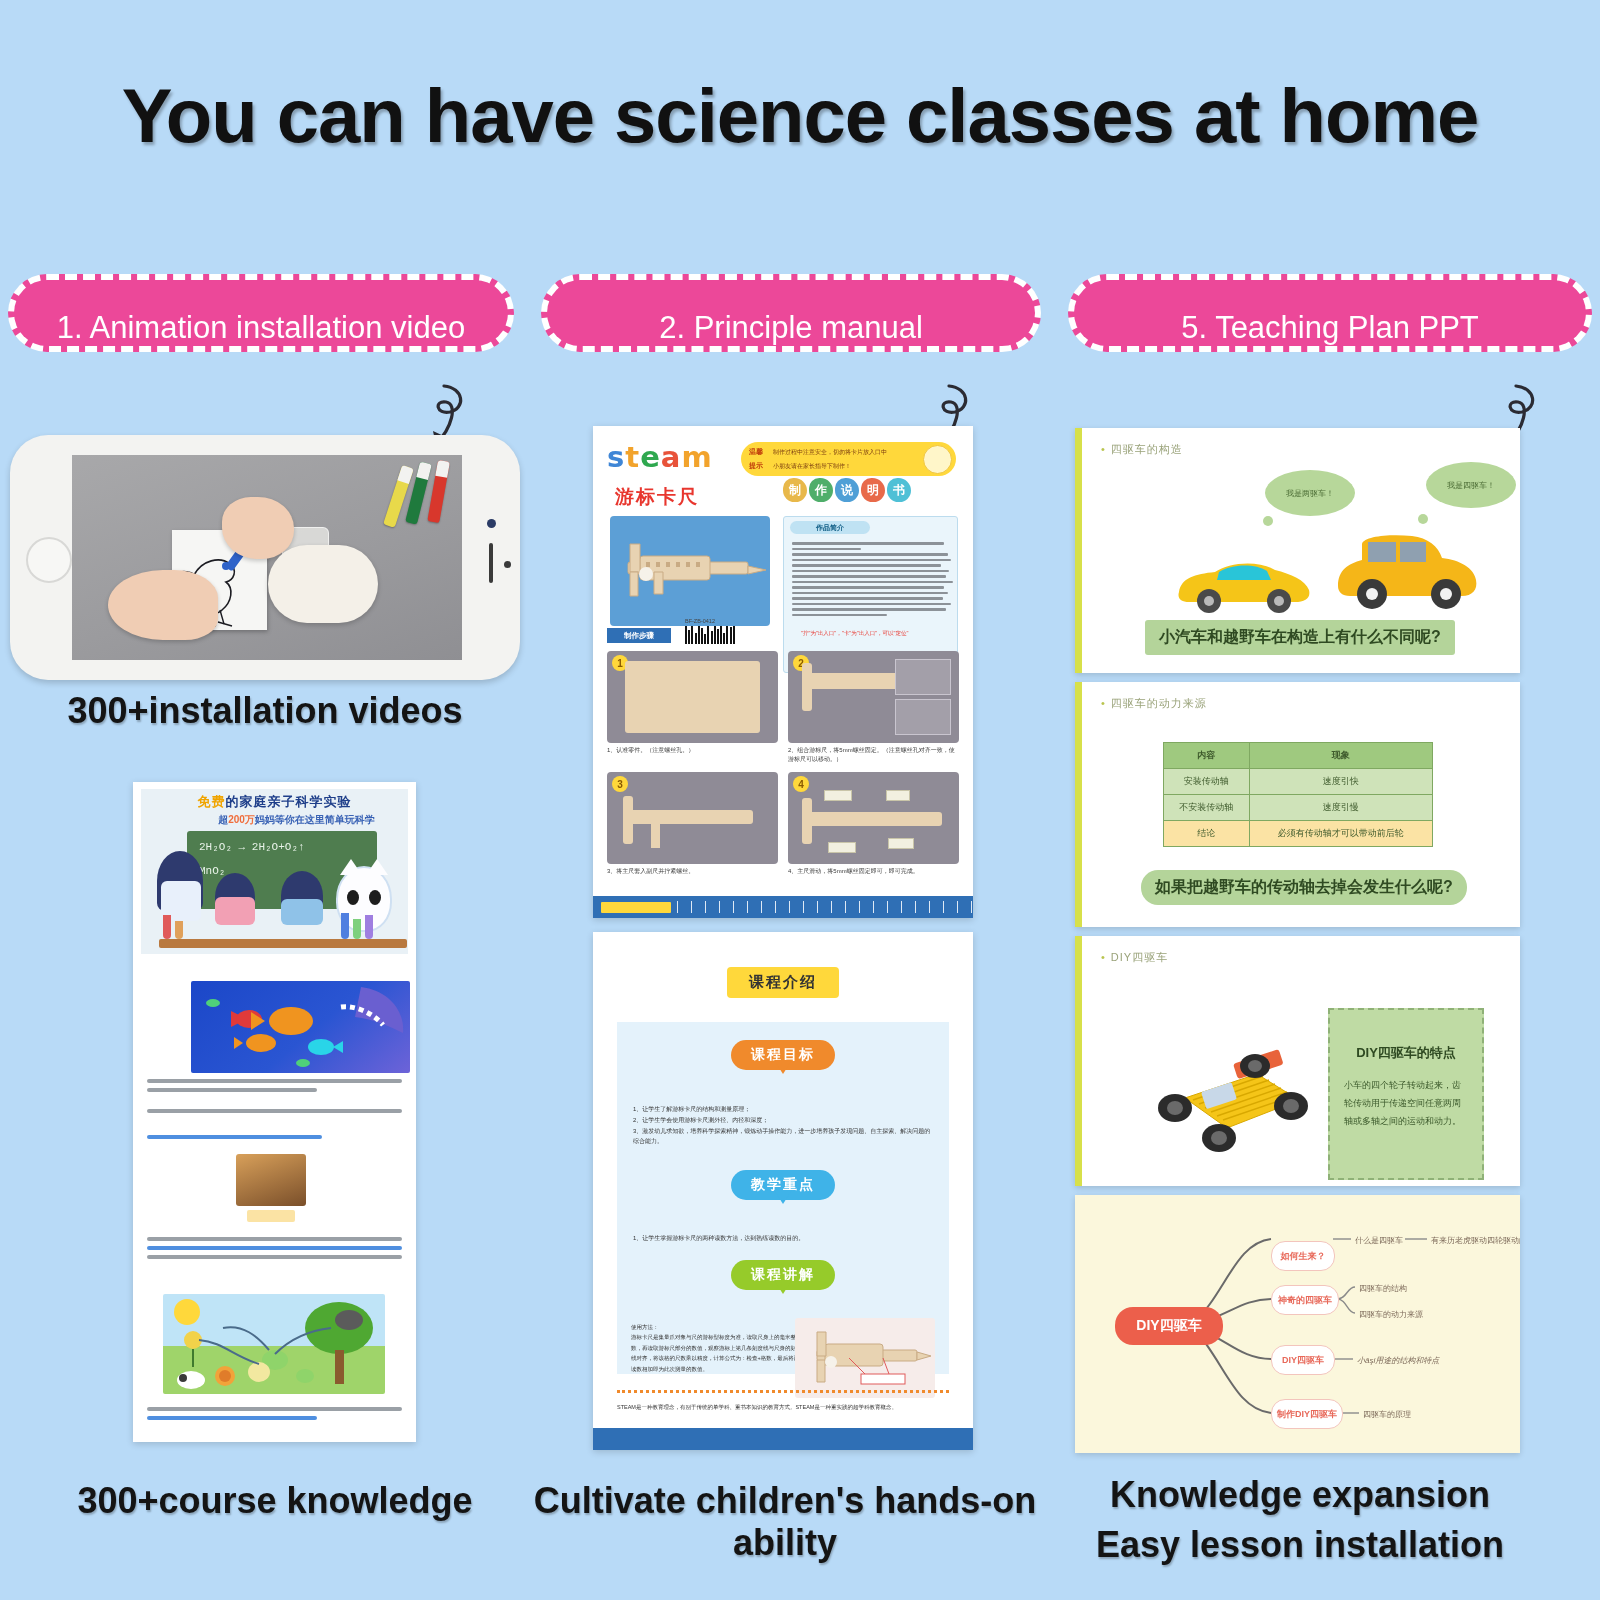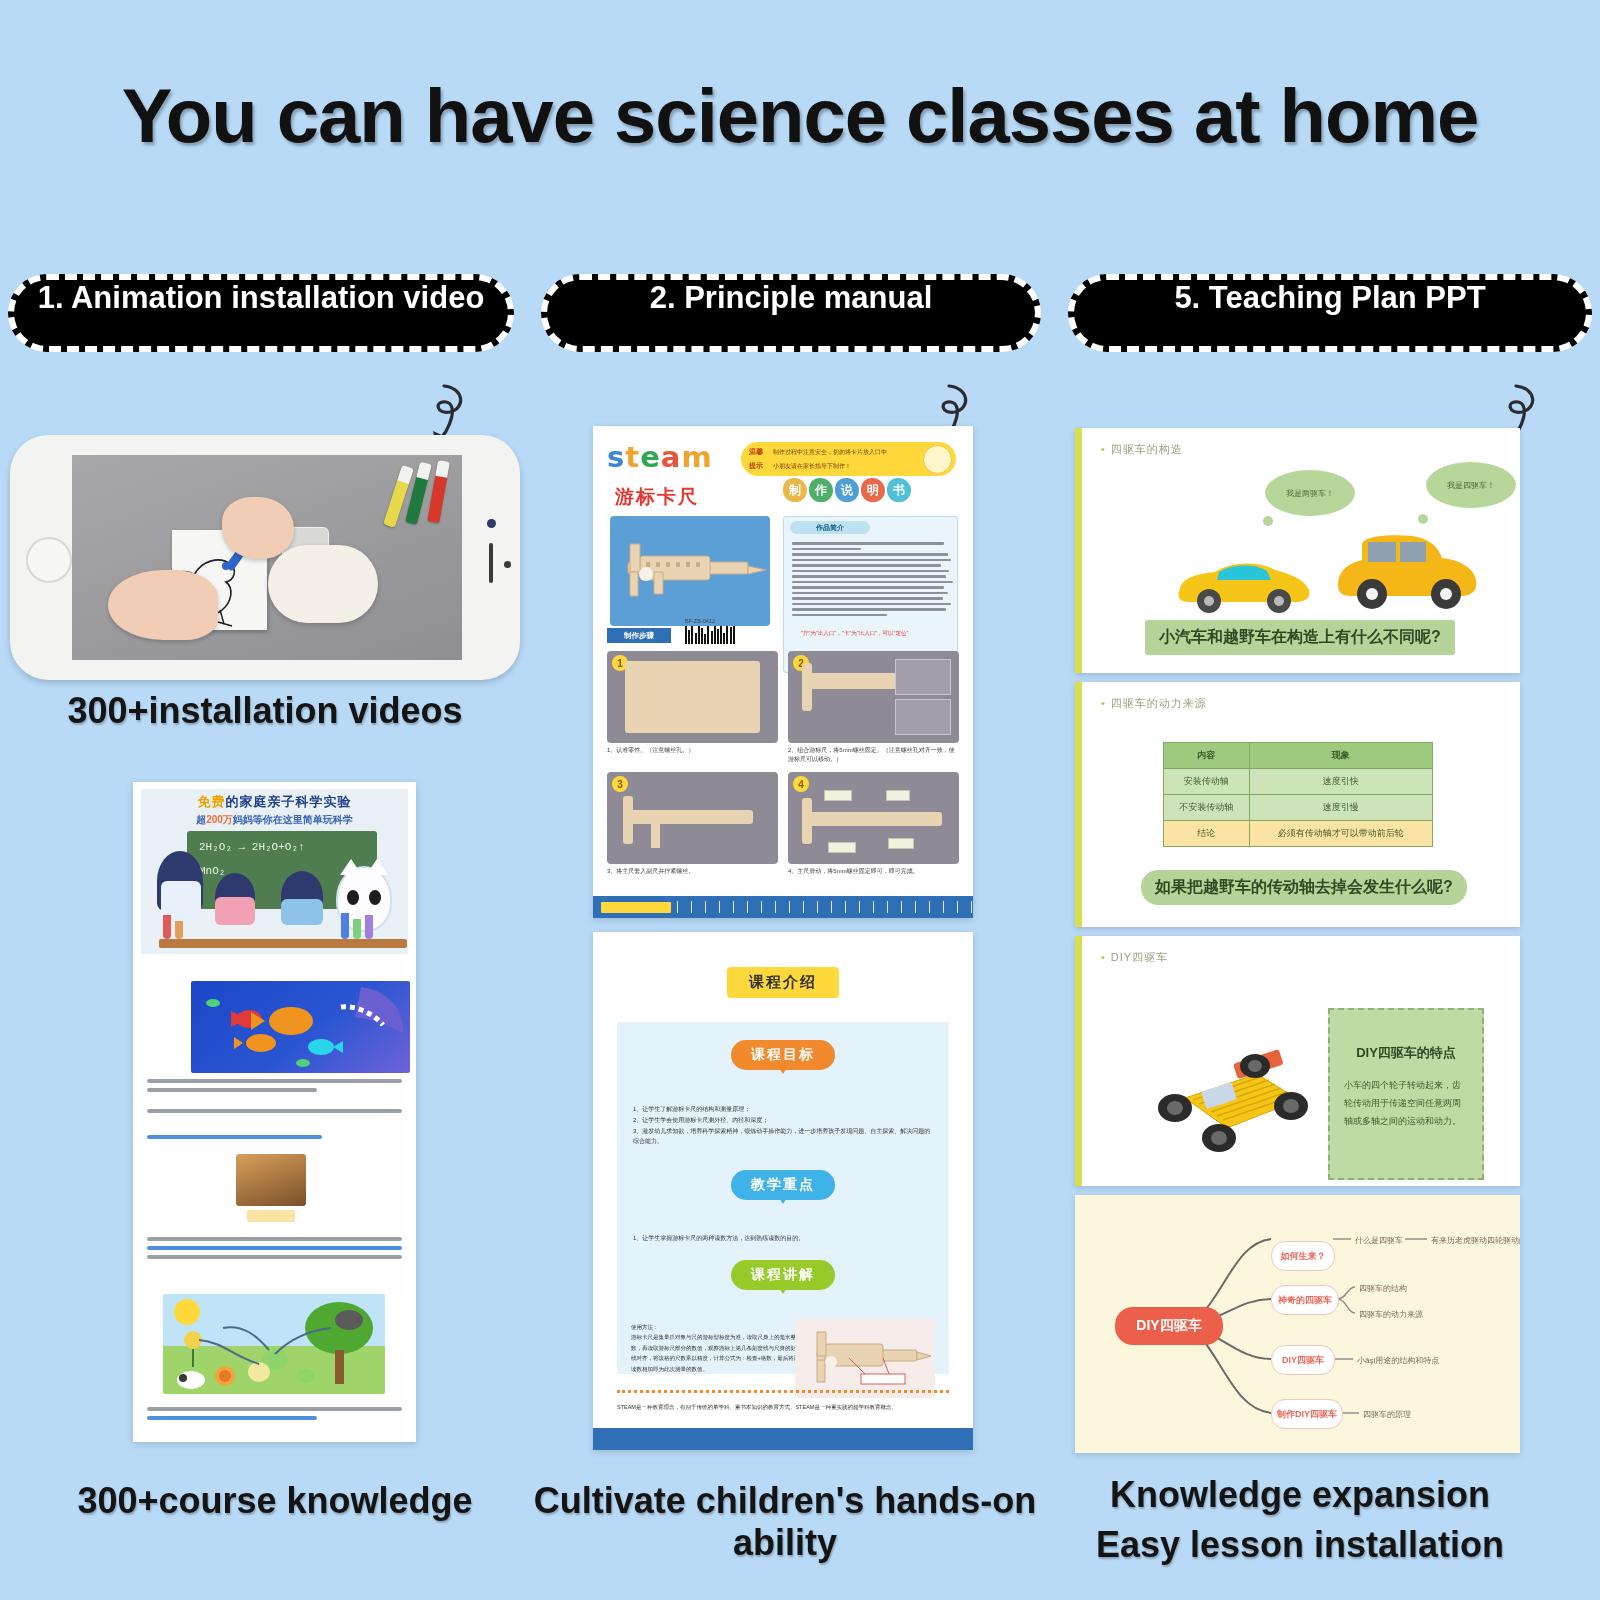--- a/index.html
+++ b/index.html
@@ -16,24 +16,24 @@
     position:absolute;left:0;top:72px;width:1600px;
     text-align:center;
     font-family:"Liberation Sans Narrow","Liberation Sans",sans-serif;
     font-weight:bold;font-size:76px;letter-spacing:-1px;color:#111;
     text-shadow:2px 3px 3px rgba(0,0,0,.28);
   }
 
   
   .pill{
     position:absolute;height:78px;border-radius:44px;
-    background:#000000;
+    background:#ec4899;
     border:6px dashed #ffffff;
-    display:flex;align-items:flex-start;justify-content:center;
-    color:#fff;font-weight:bold;font-size:31px;
+    display:flex;align-items:flex-end;justify-content:center;
+    color:#fff;font-weight:normal;font-size:31px;
     box-sizing:border-box;white-space:nowrap;
   }
   #pill1{left:8px;top:274px;width:506px;}
   #pill2{left:541px;top:274px;width:500px;}
   #pill3{left:1068px;top:274px;width:524px;}
 
   
   .squiggle{position:absolute;}
 
   .caption{
@@ -72,21 +72,21 @@
   .bird{position:absolute;}
 
   
   .sheet{background:#fff;box-shadow:0 2px 7px rgba(0,0,0,.16);overflow:hidden;position:relative;}
 
   
   #poster{position:absolute;left:133px;top:782px;width:283px;height:660px;}
   .poster-banner{position:relative;height:165px;margin:7px 8px 0;background:#e9f1f6;overflow:hidden;}
   .pb-head{position:absolute;left:0;top:4px;width:100%;text-align:center;font-size:13px;font-weight:bold;color:#1f3f8a;letter-spacing:1px;}
   .pb-head .hl{color:#f0a400;margin-top:28px;}
-  .pb-sub{position:absolute;left:0;top:24px;width:100%;text-align:center;font-size:10px;font-weight:bold;color:#3a63b5;}
+  .pb-sub{position:absolute;left:0;top:24px;width:100%;text-align:center;font-size:10px;font-weight:bold;color:#3a63b5;padding-left:22px;}
   .pb-sub .hl{color:#f06c3a;}
   .board{position:absolute;left:46px;top:42px;width:190px;height:78px;background:#4f7d4f;border-radius:3px;}
   .board .eq{position:absolute;left:12px;top:10px;color:#e8f3e8;font-size:11px;font-family:"Liberation Mono",monospace;}
   .board .eq2{position:absolute;left:12px;top:34px;color:#e8f3e8;font-size:11px;font-family:"Liberation Mono",monospace;}
   .kid{position:absolute;border-radius:50% 50% 8px 8px;}
   .shelf{position:absolute;left:18px;bottom:6px;width:248px;height:9px;background:#b9793f;border-radius:2px;}
   .tube{position:absolute;bottom:15px;width:8px;border-radius:0 0 4px 4px;}
   .catm{position:absolute;right:16px;bottom:22px;width:52px;height:62px;background:#fdfdff;border-radius:50% 50% 45% 45%;border:2px solid #cfe0f2;}
   .cat-ear{position:absolute;top:-9px;width:0;height:0;border-left:11px solid transparent;border-right:11px solid transparent;border-bottom:16px solid #fdfdff;}
   .cat-eye{position:absolute;top:22px;width:12px;height:15px;border-radius:50%;background:#1d1d1d;}
@@ -612,21 +612,21 @@
 
       <div class="mm-node" style="left:196px;top:30px;width:62px;height:28px;margin-top:16px;">如何生来？</div>
       <div class="mm-leaf" style="left:280px;top:40px;">什么是四驱车</div>
       <div class="mm-leaf" style="left:356px;top:40px;">有来历老虎驱动四轮驱动的汽车</div>
 
       <div class="mm-node" style="left:196px;top:90px;width:66px;height:28px;">神奇的四驱车</div>
       <div class="mm-leaf" style="left:284px;top:88px;">四驱车的结构</div>
       <div class="mm-leaf" style="left:284px;top:114px;">四驱车的动力来源</div>
 
       <div class="mm-node" style="left:196px;top:150px;width:62px;height:28px;">DIY四驱车</div>
-      <div class="mm-leaf" style="left:282px;top:160px;">小ăşi用途的结构和特点</div>
+      <div class="mm-leaf" style="left:282px;top:160px;font-style:italic;">小ăşi用途的结构和特点</div>
 
       <div class="mm-node" style="left:196px;top:204px;width:70px;height:28px;">制作DIY四驱车</div>
       <div class="mm-leaf" style="left:288px;top:214px;">四驱车的原理</div>
     </div>
   </div>
 
   <div class="caption" style="position:absolute;left:1075px;top:1474px;width:450px;font-size:36px;">Knowledge expansion</div>
   <div class="caption" style="position:absolute;left:1075px;top:1524px;width:450px;font-size:36px;">Easy lesson installation</div>
 
 </div>

